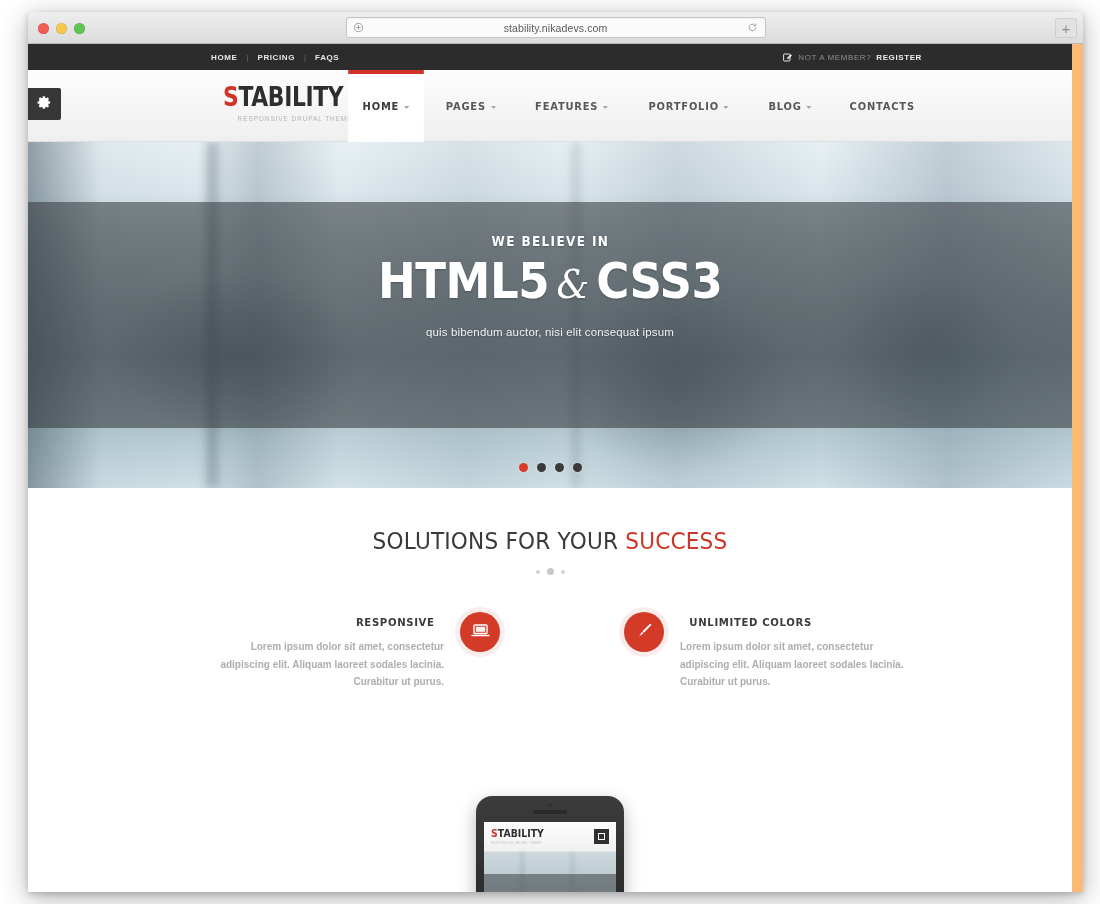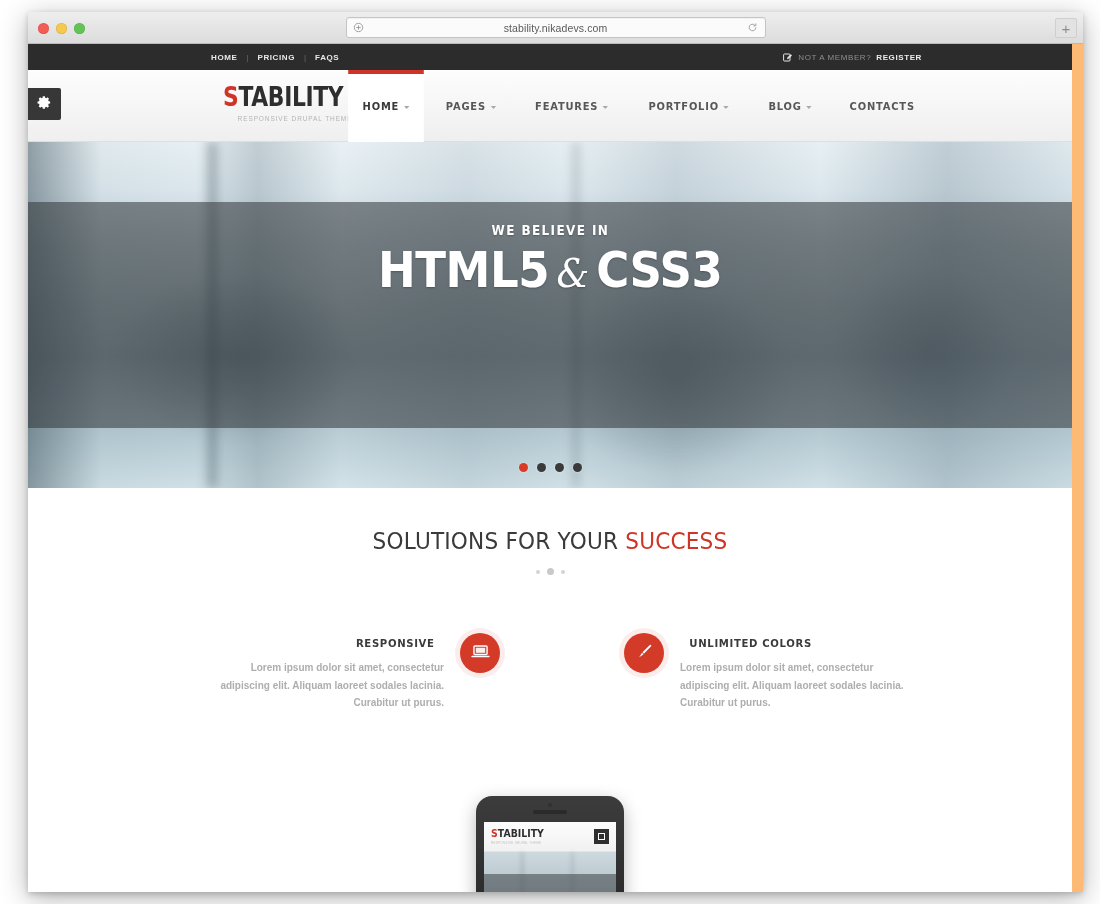--- a/index.html
+++ b/index.html
@@ -212,21 +212,21 @@
   .hero-overlay {
     position: absolute; left: 0; right: 0;
     top: 60px; height: 226px;
     background: rgba(48,53,56,.55);
   }
   .hero-content {
     position: absolute; left: 0; right: 0; top: 60px;
     height: 226px;
     display: flex; flex-direction: column;
     align-items: center; justify-content: flex-start;
-    padding-top: 20px;
+    padding-top: 31px;
     color: #fff;
     text-shadow: 0 1px 2px rgba(0,0,0,.25);
   }
   .hero-kicker {
     font-family: "DejaVu Sans", sans-serif;
     font-size: 14px; font-weight: bold;
     letter-spacing: 1.6px; text-transform: uppercase;
     transform: scaleX(0.86);
   }
   .hero-title {
@@ -293,21 +293,21 @@
     font-size: 9.5px;
     line-height: 1.75;
     color: #b9b9b9;
     max-width: 560px;
     margin-left: auto; margin-right: auto;
   }
 
   
   .features {
     position: relative;
-    margin-top: 58px;
+    margin-top: 37px;
     height: 130px;
   }
   .feat {
     position: absolute;
     top: 0;
     width: 290px;
     display: flex;
     gap: 16px;
   }
   .feat.left  { left: 182px; text-align: right; flex-direction: row; }
@@ -527,20 +527,21 @@
       </div>
     </div>
 
     <div class="hero">
       <div class="hero-photo"></div>
       <div class="hero-overlay"></div>
       <div class="hero-content">
         <div class="hero-kicker">WE BELIEVE IN</div>
         <div class="hero-title"><span>HTML5</span><span class="amp">&amp;</span><span>CSS3</span></div>
         <div class="hero-sub">
+          <div>quis bibendum auctor, nisi elit consequat ipsum</div>
         </div>
       </div>
       <div class="hero-dots">
         <span class="dot active"></span>
         <span class="dot"></span>
         <span class="dot"></span>
         <span class="dot"></span>
       </div>
     </div>
 

